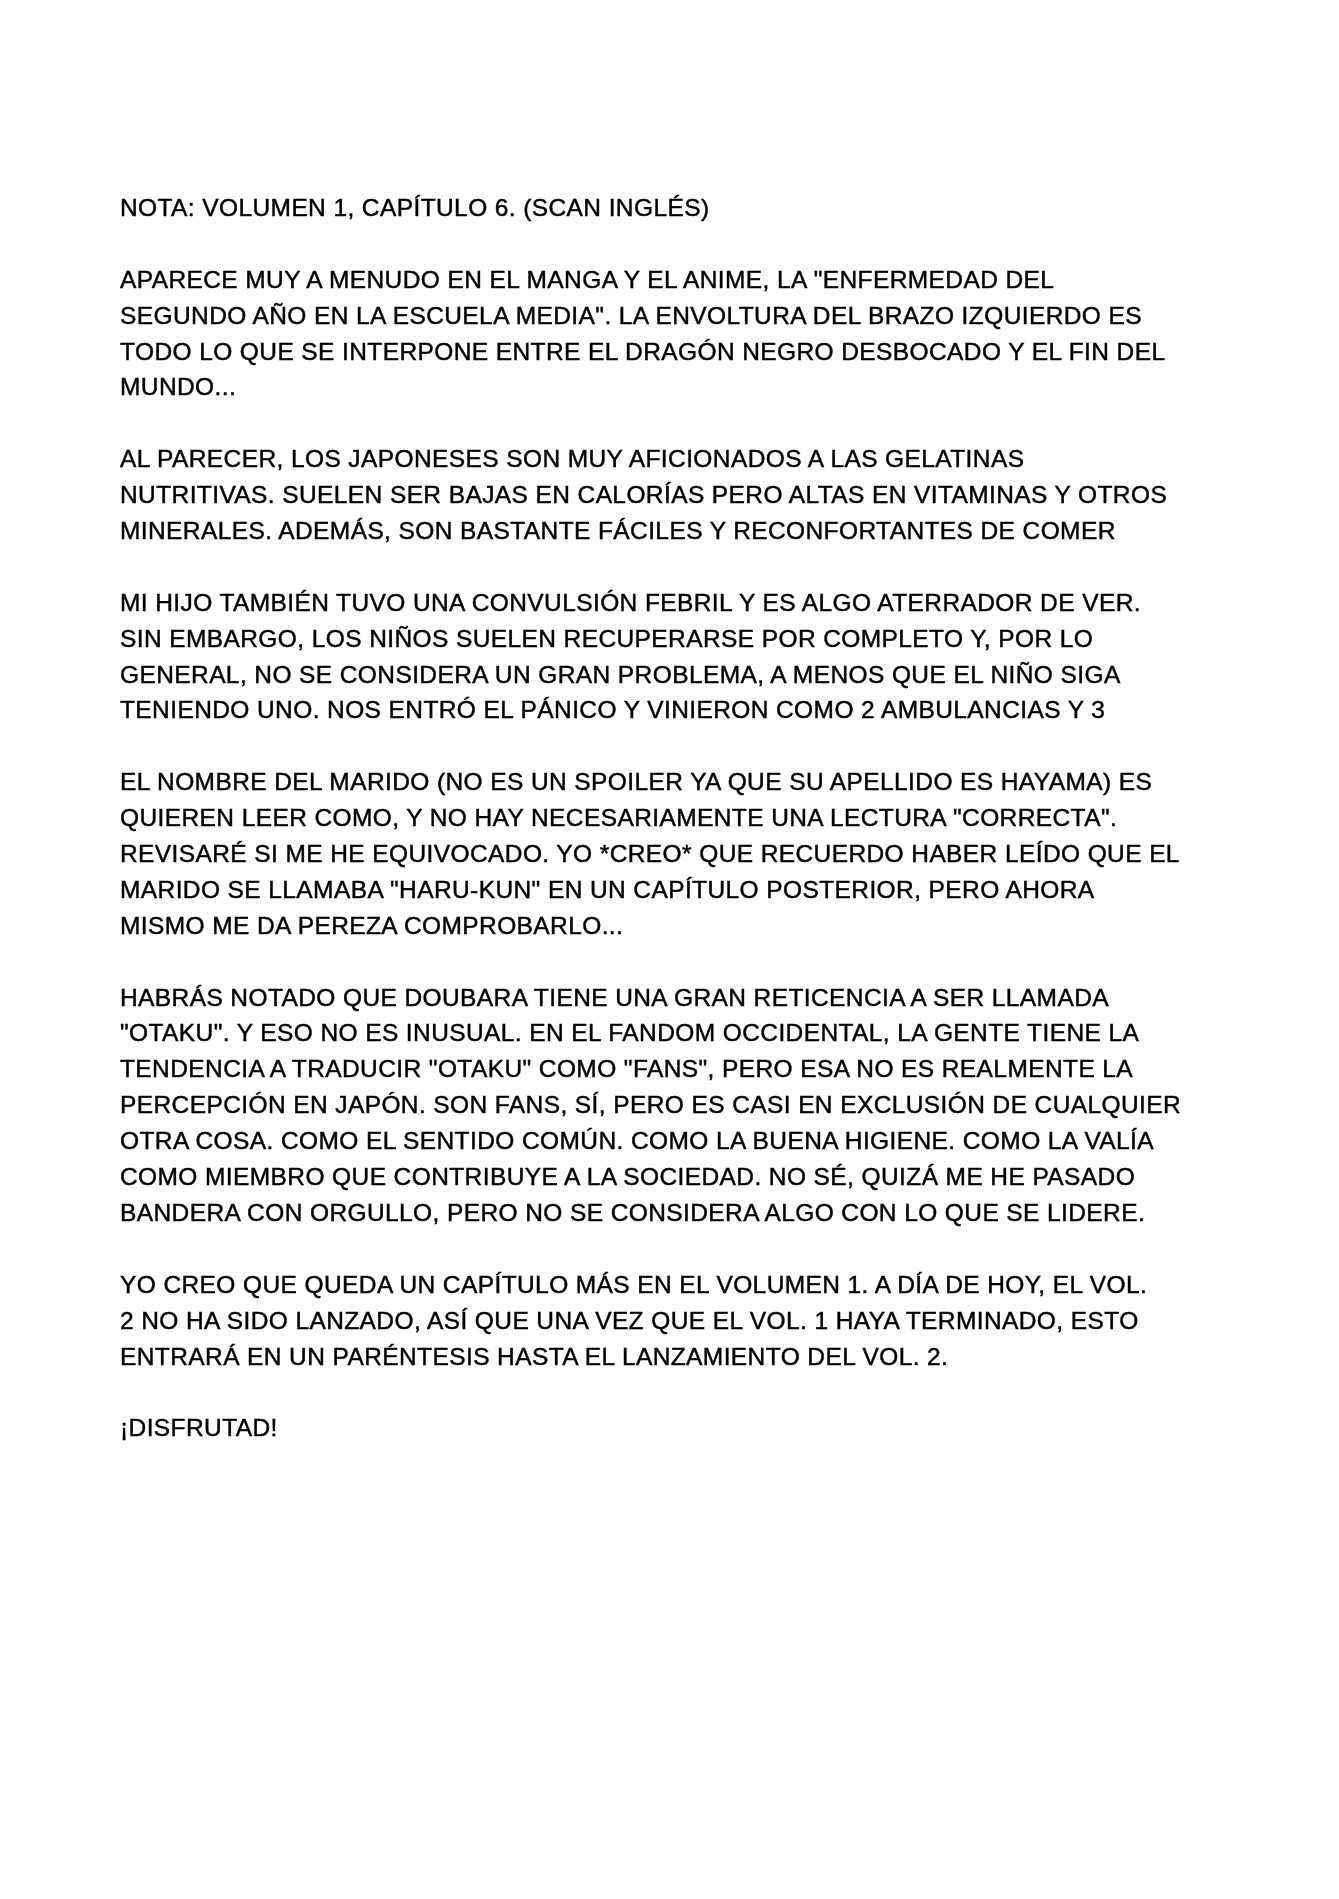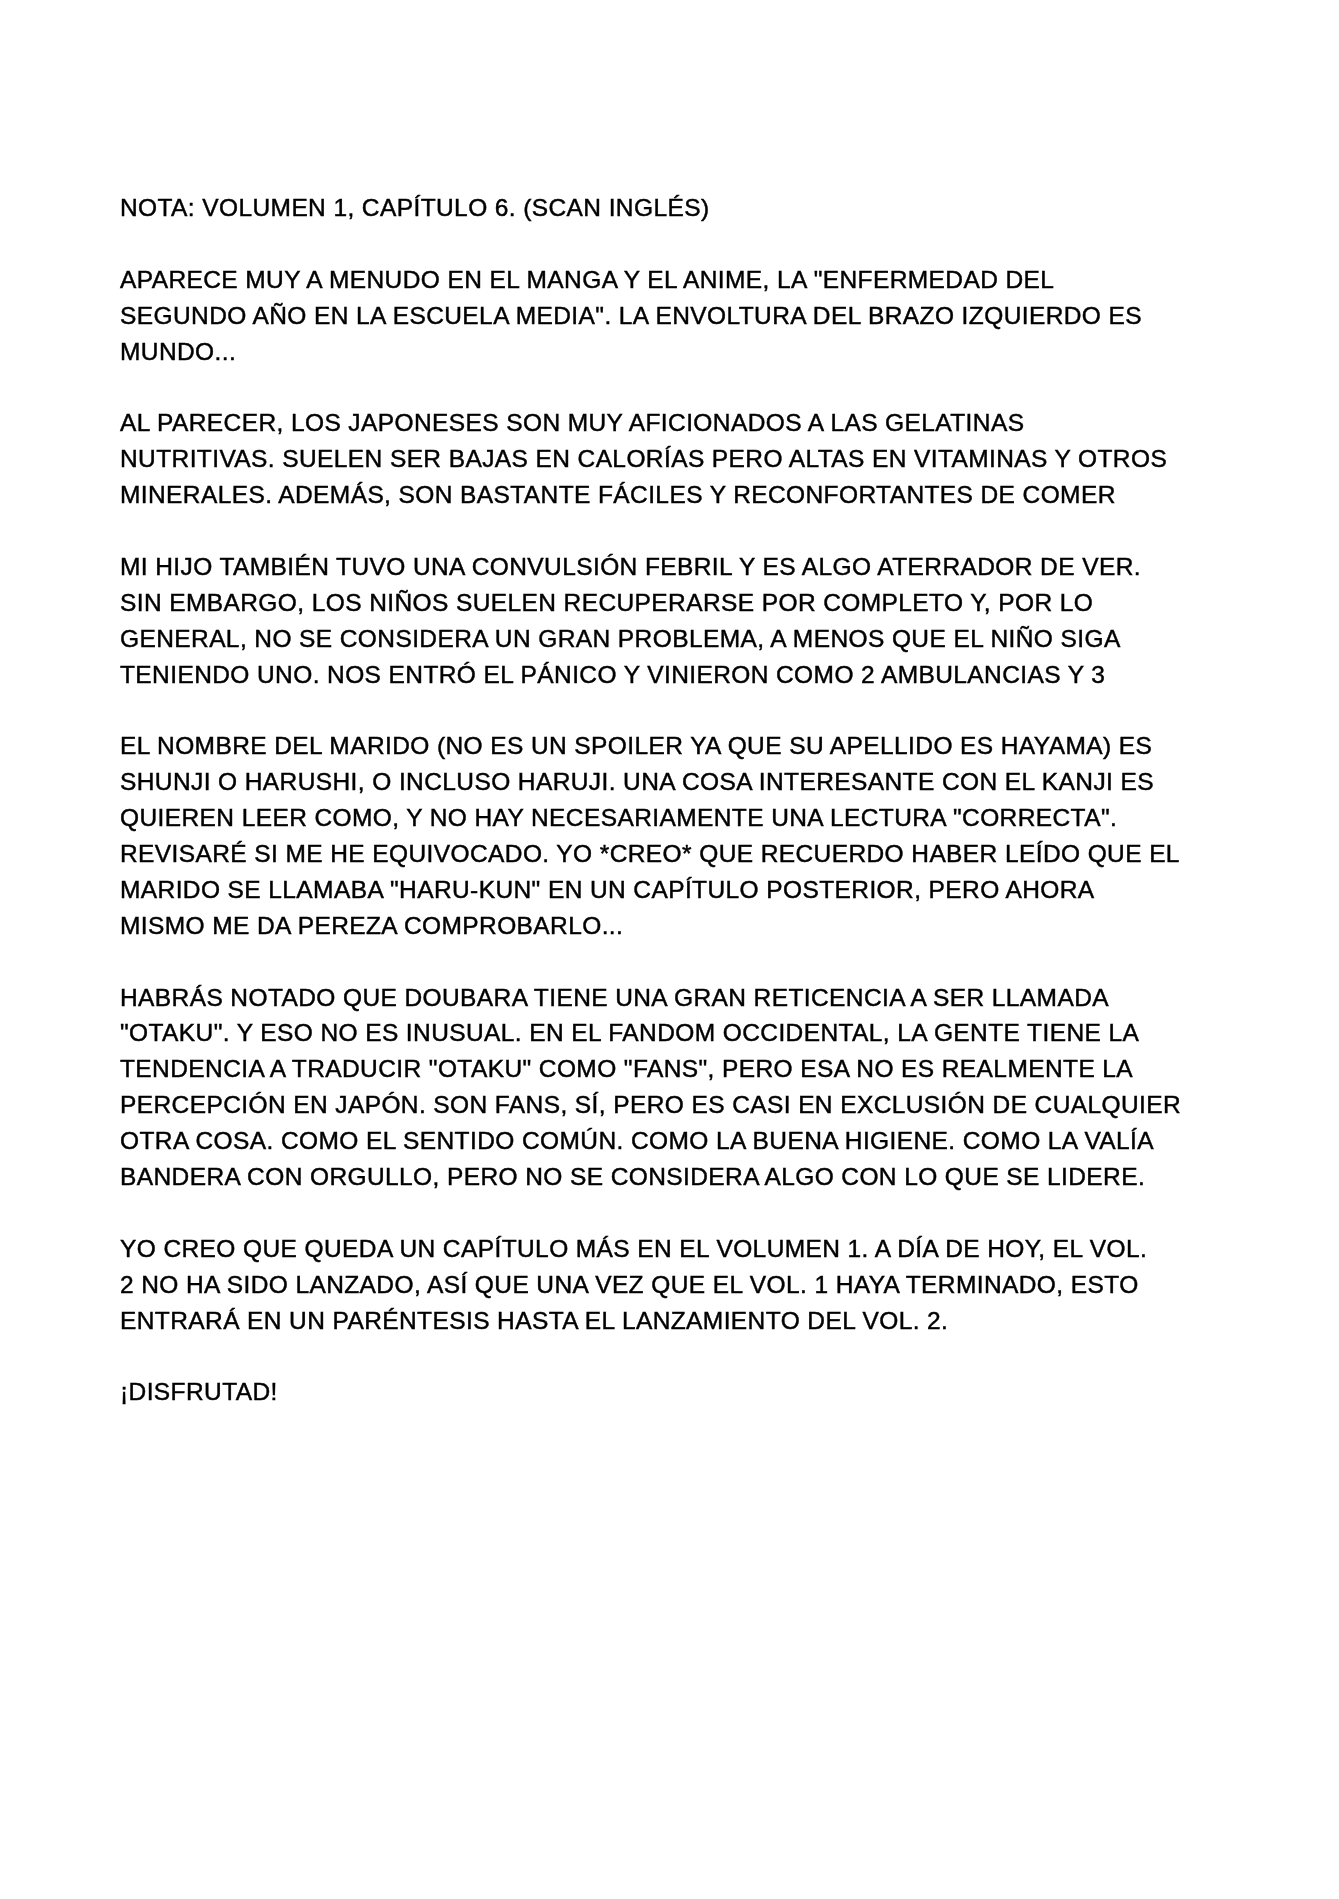--- a/index.html
+++ b/index.html
@@ -53,51 +53,52 @@
 <div class="page">
   <div class="text-block">
 
     <p class="para">
       <span class="line">NOTA: VOLUMEN 1, CAPÍTULO 6. (SCAN INGLÉS)</span>
     </p>
 
     <p class="para">
       <span class="line">APARECE MUY A MENUDO EN EL MANGA Y EL ANIME, LA "ENFERMEDAD DEL</span>
       <span class="line">SEGUNDO AÑO EN LA ESCUELA MEDIA". LA ENVOLTURA DEL BRAZO IZQUIERDO ES</span>
+      <span class="line">TODO LO QUE SE INTERPONE ENTRE EL DRAGÓN NEGRO DESBOCADO Y EL FIN DEL</span>
       <span class="line">MUNDO...</span>
     </p>
 
     <p class="para">
       <span class="line">AL PARECER, LOS JAPONESES SON MUY AFICIONADOS A LAS GELATINAS</span>
       <span class="line">NUTRITIVAS. SUELEN SER BAJAS EN CALORÍAS PERO ALTAS EN VITAMINAS Y OTROS</span>
       <span class="line">MINERALES. ADEMÁS, SON BASTANTE FÁCILES Y RECONFORTANTES DE COMER</span>
     </p>
 
     <p class="para">
       <span class="line">MI HIJO TAMBIÉN TUVO UNA CONVULSIÓN FEBRIL Y ES ALGO ATERRADOR DE VER.</span>
       <span class="line">SIN EMBARGO, LOS NIÑOS SUELEN RECUPERARSE POR COMPLETO Y, POR LO</span>
       <span class="line">GENERAL, NO SE CONSIDERA UN GRAN PROBLEMA, A MENOS QUE EL NIÑO SIGA</span>
       <span class="line">TENIENDO UNO. NOS ENTRÓ EL PÁNICO Y VINIERON COMO 2 AMBULANCIAS Y 3</span>
     </p>
 
     <p class="para">
       <span class="line">EL NOMBRE DEL MARIDO (NO ES UN SPOILER YA QUE SU APELLIDO ES HAYAMA) ES</span>
-      <span class="line">SHUNJI O HARUSHI, O INCLUSO HARUJI. UNA COSA INTERESANTE CON EL KANJI ES</span>
       <span class="line">QUIEREN LEER COMO, Y NO HAY NECESARIAMENTE UNA LECTURA "CORRECTA".</span>
       <span class="line">REVISARÉ SI ME HE EQUIVOCADO. YO *CREO* QUE RECUERDO HABER LEÍDO QUE EL</span>
       <span class="line">MARIDO SE LLAMABA "HARU-KUN" EN UN CAPÍTULO POSTERIOR, PERO AHORA</span>
       <span class="line">MISMO ME DA PEREZA COMPROBARLO...</span>
     </p>
 
     <p class="para">
       <span class="line">HABRÁS NOTADO QUE DOUBARA TIENE UNA GRAN RETICENCIA A SER LLAMADA</span>
       <span class="line">"OTAKU". Y ESO NO ES INUSUAL. EN EL FANDOM OCCIDENTAL, LA GENTE TIENE LA</span>
       <span class="line">TENDENCIA A TRADUCIR "OTAKU" COMO "FANS", PERO ESA NO ES REALMENTE LA</span>
       <span class="line">PERCEPCIÓN EN JAPÓN. SON FANS, SÍ, PERO ES CASI EN EXCLUSIÓN DE CUALQUIER</span>
       <span class="line">OTRA COSA. COMO EL SENTIDO COMÚN. COMO LA BUENA HIGIENE. COMO LA VALÍA</span>
+      <span class="line">COMO MIEMBRO QUE CONTRIBUYE A LA SOCIEDAD. NO SÉ, QUIZÁ ME HE PASADO</span>
       <span class="line">BANDERA CON ORGULLO, PERO NO SE CONSIDERA ALGO CON LO QUE SE LIDERE.</span>
     </p>
 
     <p class="para">
       <span class="line">YO CREO QUE QUEDA UN CAPÍTULO MÁS EN EL VOLUMEN 1. A DÍA DE HOY, EL VOL.</span>
       <span class="line">2 NO HA SIDO LANZADO, ASÍ QUE UNA VEZ QUE EL VOL. 1 HAYA TERMINADO, ESTO</span>
       <span class="line">ENTRARÁ EN UN PARÉNTESIS HASTA EL LANZAMIENTO DEL VOL. 2.</span>
     </p>
 
     <p class="para">

